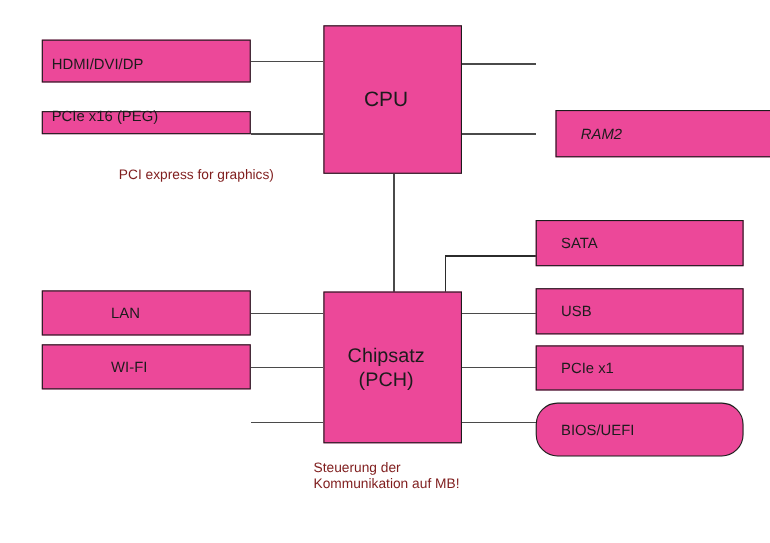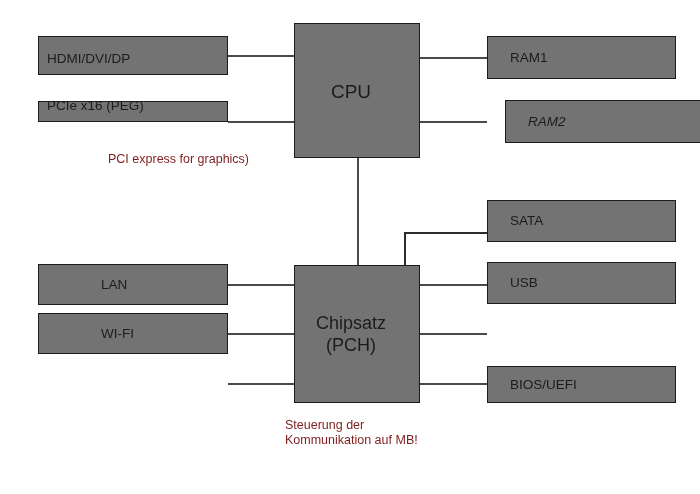--- a/index.html
+++ b/index.html
@@ -33,21 +33,21 @@
   svg.wires polyline {
     stroke: #2b2b2b;
     stroke-width: 1.8;
     fill: none;
     shape-rendering: crispEdges;
   }
   .node {
     position: absolute;
     box-sizing: border-box;
     border: 1.6px solid #1c1c1c;
-    background: #737373;
+    background: #ec4899;
     color: #1c1c1c;
   }
   .node .node-label {
     position: absolute;
     font-size: 13.5px;
     line-height: 16px;
     color: #1c1c1c;
     white-space: pre;
   }
   
@@ -129,23 +129,20 @@
   <div class="node periph" style="left:38px; top:101px; width:190px; height:21px;">
     <span class="node-label">PCIe x16 (PEG)</span>
   </div>
 
   <div class="caption" style="left:108px; top:152px; width:220px;">PCI express for graphics)</div>
 
   <div class="node hub" style="left:294px; top:23px; width:126px; height:135px;">
     <span class="node-label">CPU</span>
   </div>
 
-  <div class="node periph-right" style="left:487px; top:36px; width:189px; height:43px;">
-    <span class="node-label">RAM1</span>
-  </div>
 
   <div class="node periph-right" style="left:505px; top:100px; width:222px; height:43px;font-style:italic;">
     <span class="node-label">RAM2</span>
   </div>
 
   <div class="node periph-indent" style="left:38px; top:264px; width:190px; height:41px;">
     <span class="node-label">LAN</span>
   </div>
 
   <div class="node periph-indent" style="left:38px; top:313px; width:190px; height:41px;">
@@ -162,18 +159,21 @@
 Kommunikation auf MB!</div>
 
   <div class="node periph-right" style="left:487px; top:200px; width:189px; height:42px;">
     <span class="node-label">SATA</span>
   </div>
 
   <div class="node periph-right" style="left:487px; top:262px; width:189px; height:42px;">
     <span class="node-label">USB</span>
   </div>
 
+  <div class="node periph-right" style="left:487px; top:314px; width:189px; height:41px;">
+    <span class="node-label">PCIe x1</span>
+  </div>
 
-  <div class="node periph-right" style="left:487px; top:366px; width:189px; height:37px;">
+  <div class="node periph-right" style="left:487px; top:366px; width:189px; height:49px;border-radius:20px;">
     <span class="node-label">BIOS/UEFI</span>
   </div>
 
 </div>
 
 </body></html>

